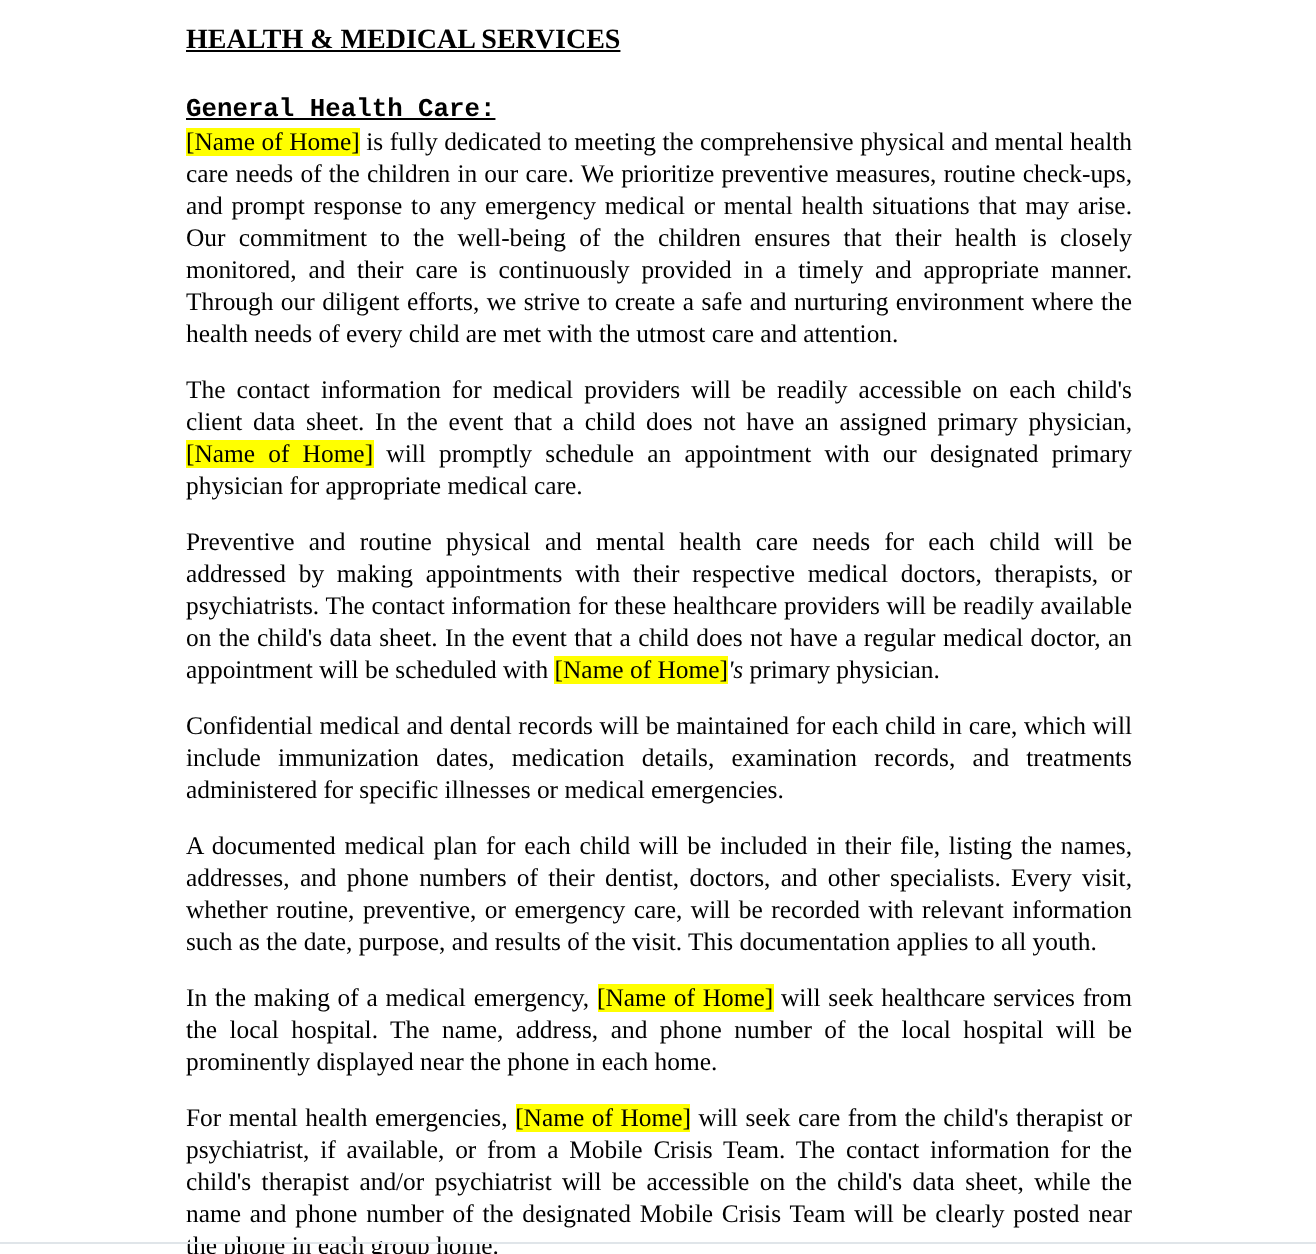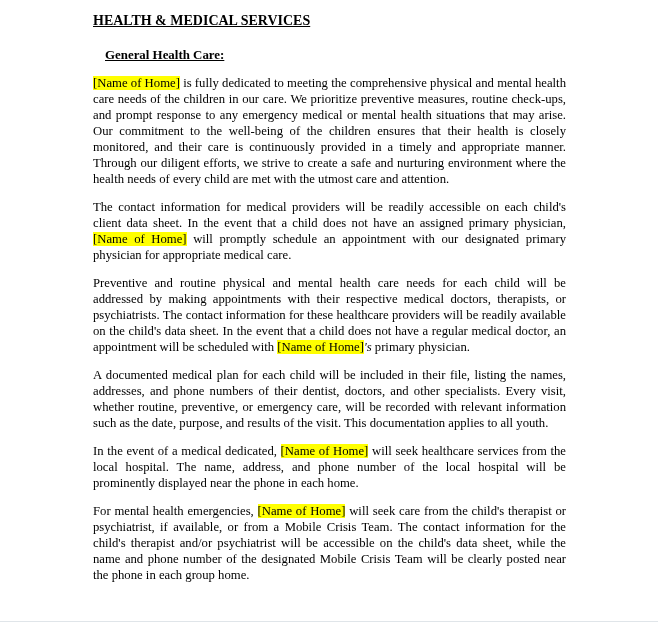--- a/index.html
+++ b/index.html
@@ -27,22 +27,23 @@
     font-size: 14px;
     font-weight: bold;
     text-decoration: underline;
     margin: 0 0 18px 0;
     line-height: 16px;
   }
   .section-heading {
     font-size: 12.9px;
     font-weight: bold;
     text-decoration: underline;
-    margin: 12px;
+    margin: 0;
     line-height: 16px;
+    font-family: Liberation Mono, monospace;
   }
   p.doc-paragraph {
     margin: 0 0 12px 0;
     text-align: justify;
     line-height: 16px;
   }
   .seg-highlight {
     background: #ffff00;
   }
   .seg-italic {
@@ -60,19 +61,20 @@
 </head>
 <body>
 
 <div class="page-text">
   <h1 class="doc-title">HEALTH &amp; MEDICAL SERVICES</h1>
   <h2 class="section-heading">General Health Care:</h2>
   <div id="paragraphs">
       <p class="doc-paragraph"><span class="seg-highlight" style="background: rgb(255, 255, 0);">[Name of Home]</span><span> is fully dedicated to meeting the comprehensive physical and mental health care needs of the children in our care. We prioritize preventive measures, routine check-ups, and prompt response to any emergency medical or mental health situations that may arise. Our commitment to the well-being of the children ensures that their health is closely monitored, and their care is continuously provided in a timely and appropriate manner. Through our diligent efforts, we strive to create a safe and nurturing environment where the health needs of every child are met with the utmost care and attention.</span></p>
       <p class="doc-paragraph"><span>The contact information for medical providers will be readily accessible on each child's client data sheet. In the event that a child does not have an assigned primary physician, </span><span class="seg-highlight" style="background: rgb(255, 255, 0);">[Name of Home]</span><span> will promptly schedule an appointment with our designated primary physician for appropriate medical care.</span></p>
       <p class="doc-paragraph"><span>Preventive and routine physical and mental health care needs for each child will be addressed by making appointments with their respective medical doctors, therapists, or psychiatrists. The contact information for these healthcare providers will be readily available on the child's data sheet. In the event that a child does not have a regular medical doctor, an appointment will be scheduled with </span><span class="seg-highlight" style="background: rgb(255, 255, 0);">[Name of Home]</span><span class="seg-italic">'s</span><span> primary physician.</span></p>
+      <p class="doc-paragraph"><span>Confidential medical and dental records will be maintained for each child in care, which will include immunization dates, medication details, examination records, and treatments administered for specific illnesses or medical emergencies.</span></p>
       <p class="doc-paragraph"><span>A documented medical plan for each child will be included in their file, listing the names, addresses, and phone numbers of their dentist, doctors, and other specialists. Every visit, whether routine, preventive, or emergency care, will be recorded with relevant information such as the date, purpose, and results of the visit. This documentation applies to all youth.</span></p>
-      <p class="doc-paragraph"><span>In the event of a medical dedicated, </span><span class="seg-highlight" style="background: rgb(255, 255, 0);">[Name of Home]</span><span> will seek healthcare services from the local hospital. The name, address, and phone number of the local hospital will be prominently displayed near the phone in each home.</span></p>
+      <p class="doc-paragraph"><span>In the making of a medical emergency, </span><span class="seg-highlight" style="background: rgb(255, 255, 0);">[Name of Home]</span><span> will seek healthcare services from the local hospital. The name, address, and phone number of the local hospital will be prominently displayed near the phone in each home.</span></p>
       <p class="doc-paragraph"><span>For mental health emergencies, </span><span class="seg-highlight" style="background: rgb(255, 255, 0);">[Name of Home]</span><span> will seek care from the child's therapist or psychiatrist, if available, or from a Mobile Crisis Team. The contact information for the child's therapist and/or psychiatrist will be accessible on the child's data sheet, while the name and phone number of the designated Mobile Crisis Team will be clearly posted near the phone in each group home.</span></p>
     </div>
 </div>
 
 <div class="page-bottom-line"></div>
 
 </body></html>

